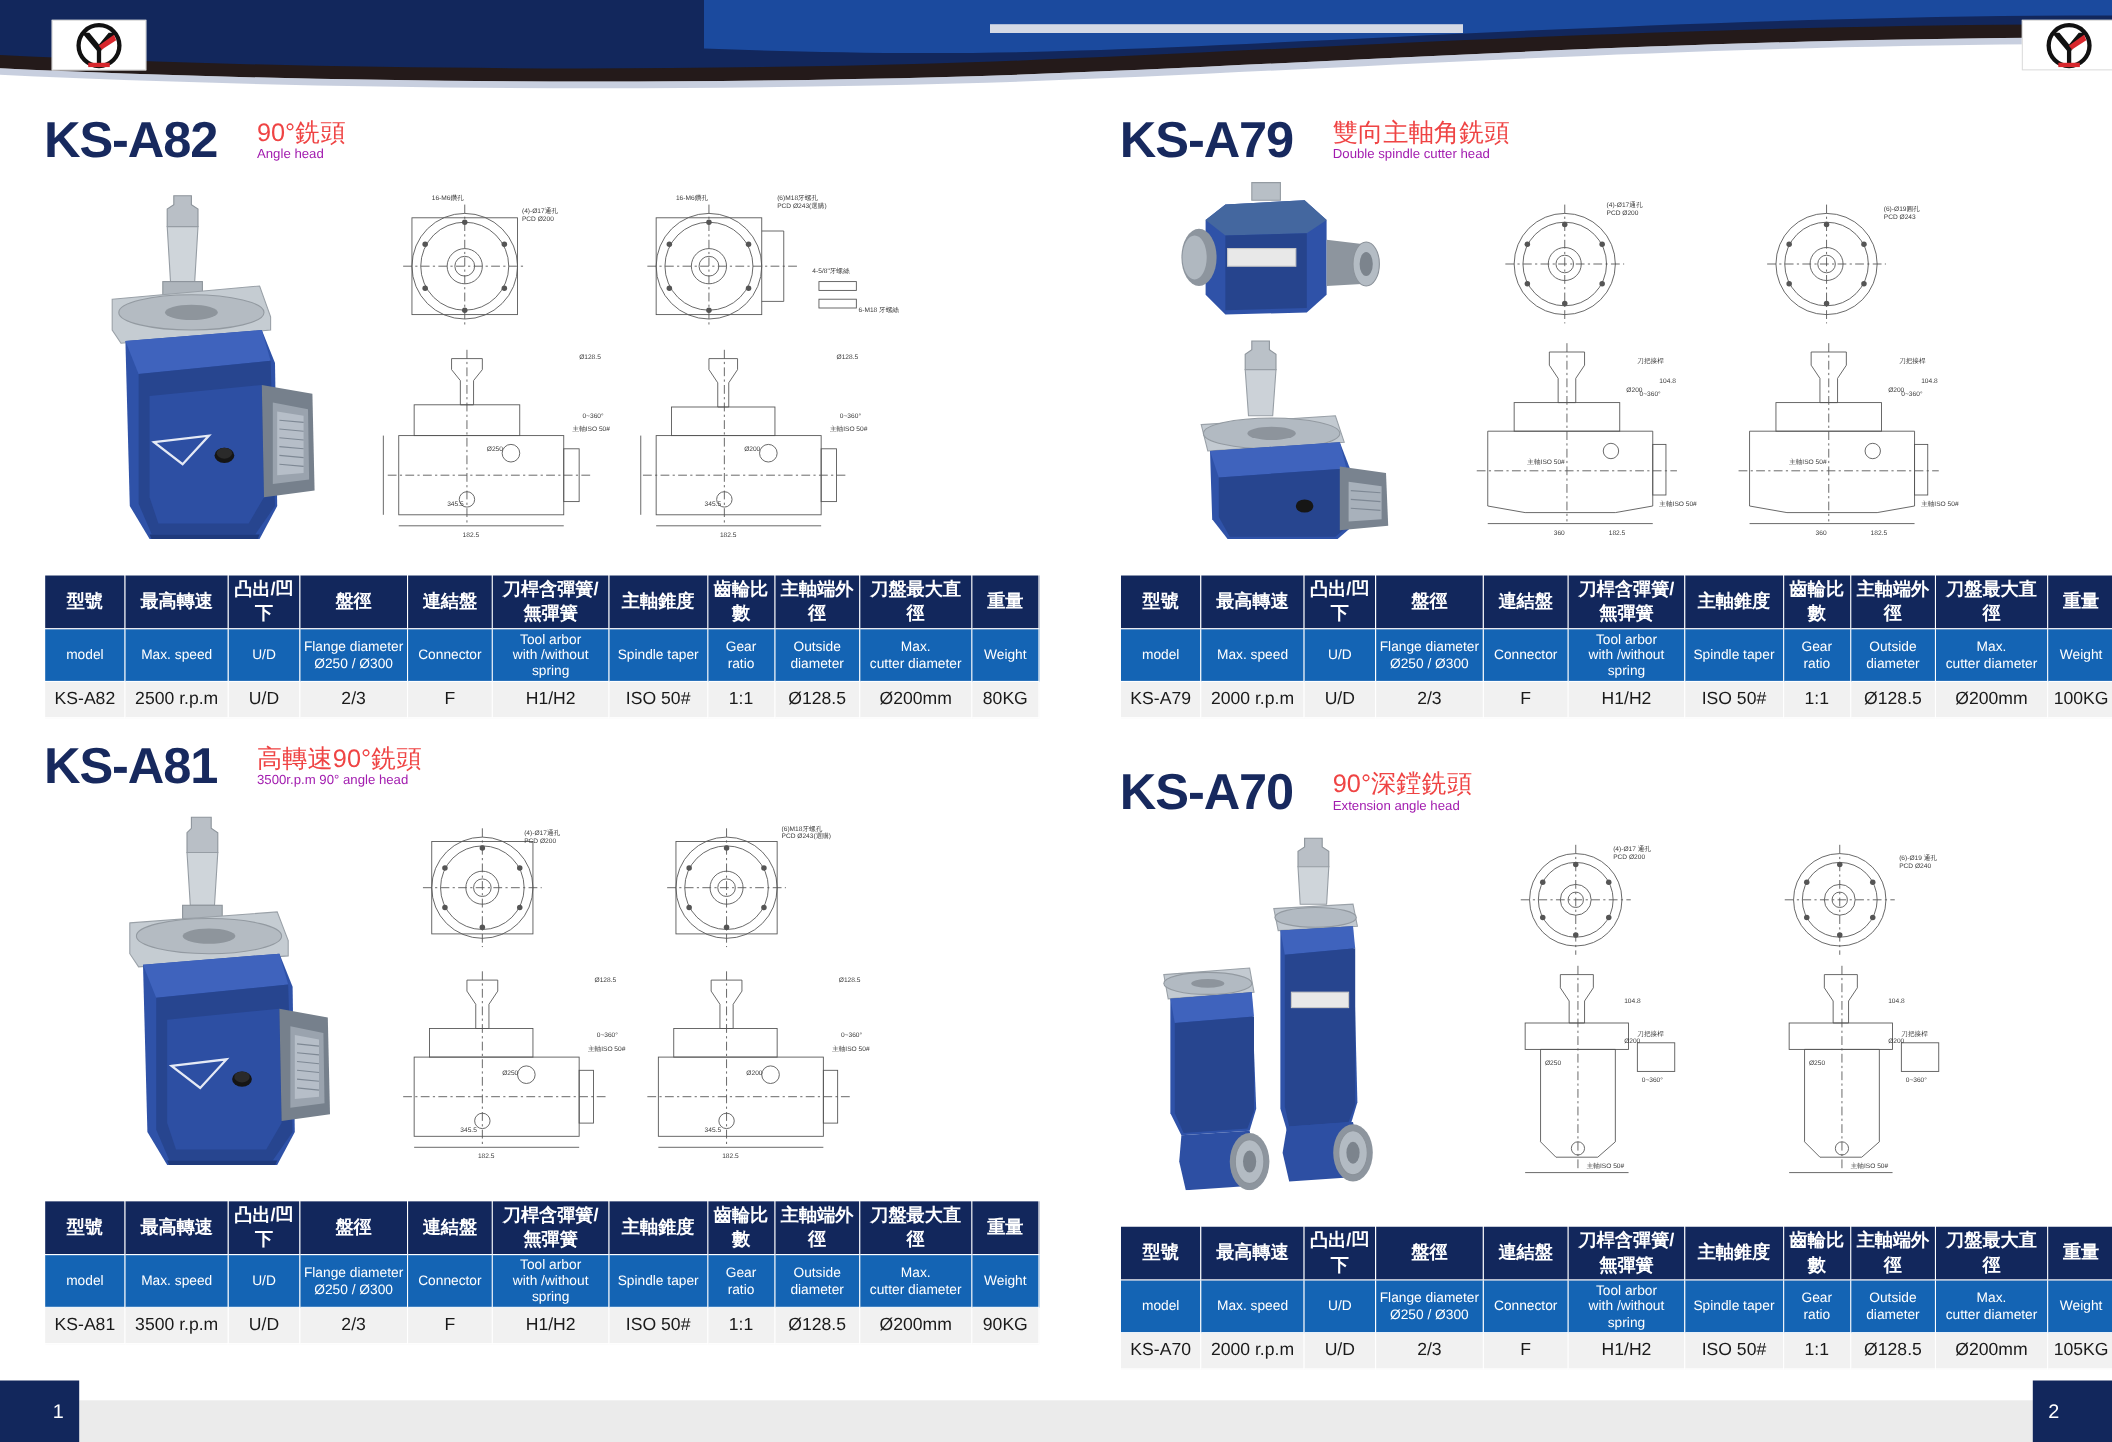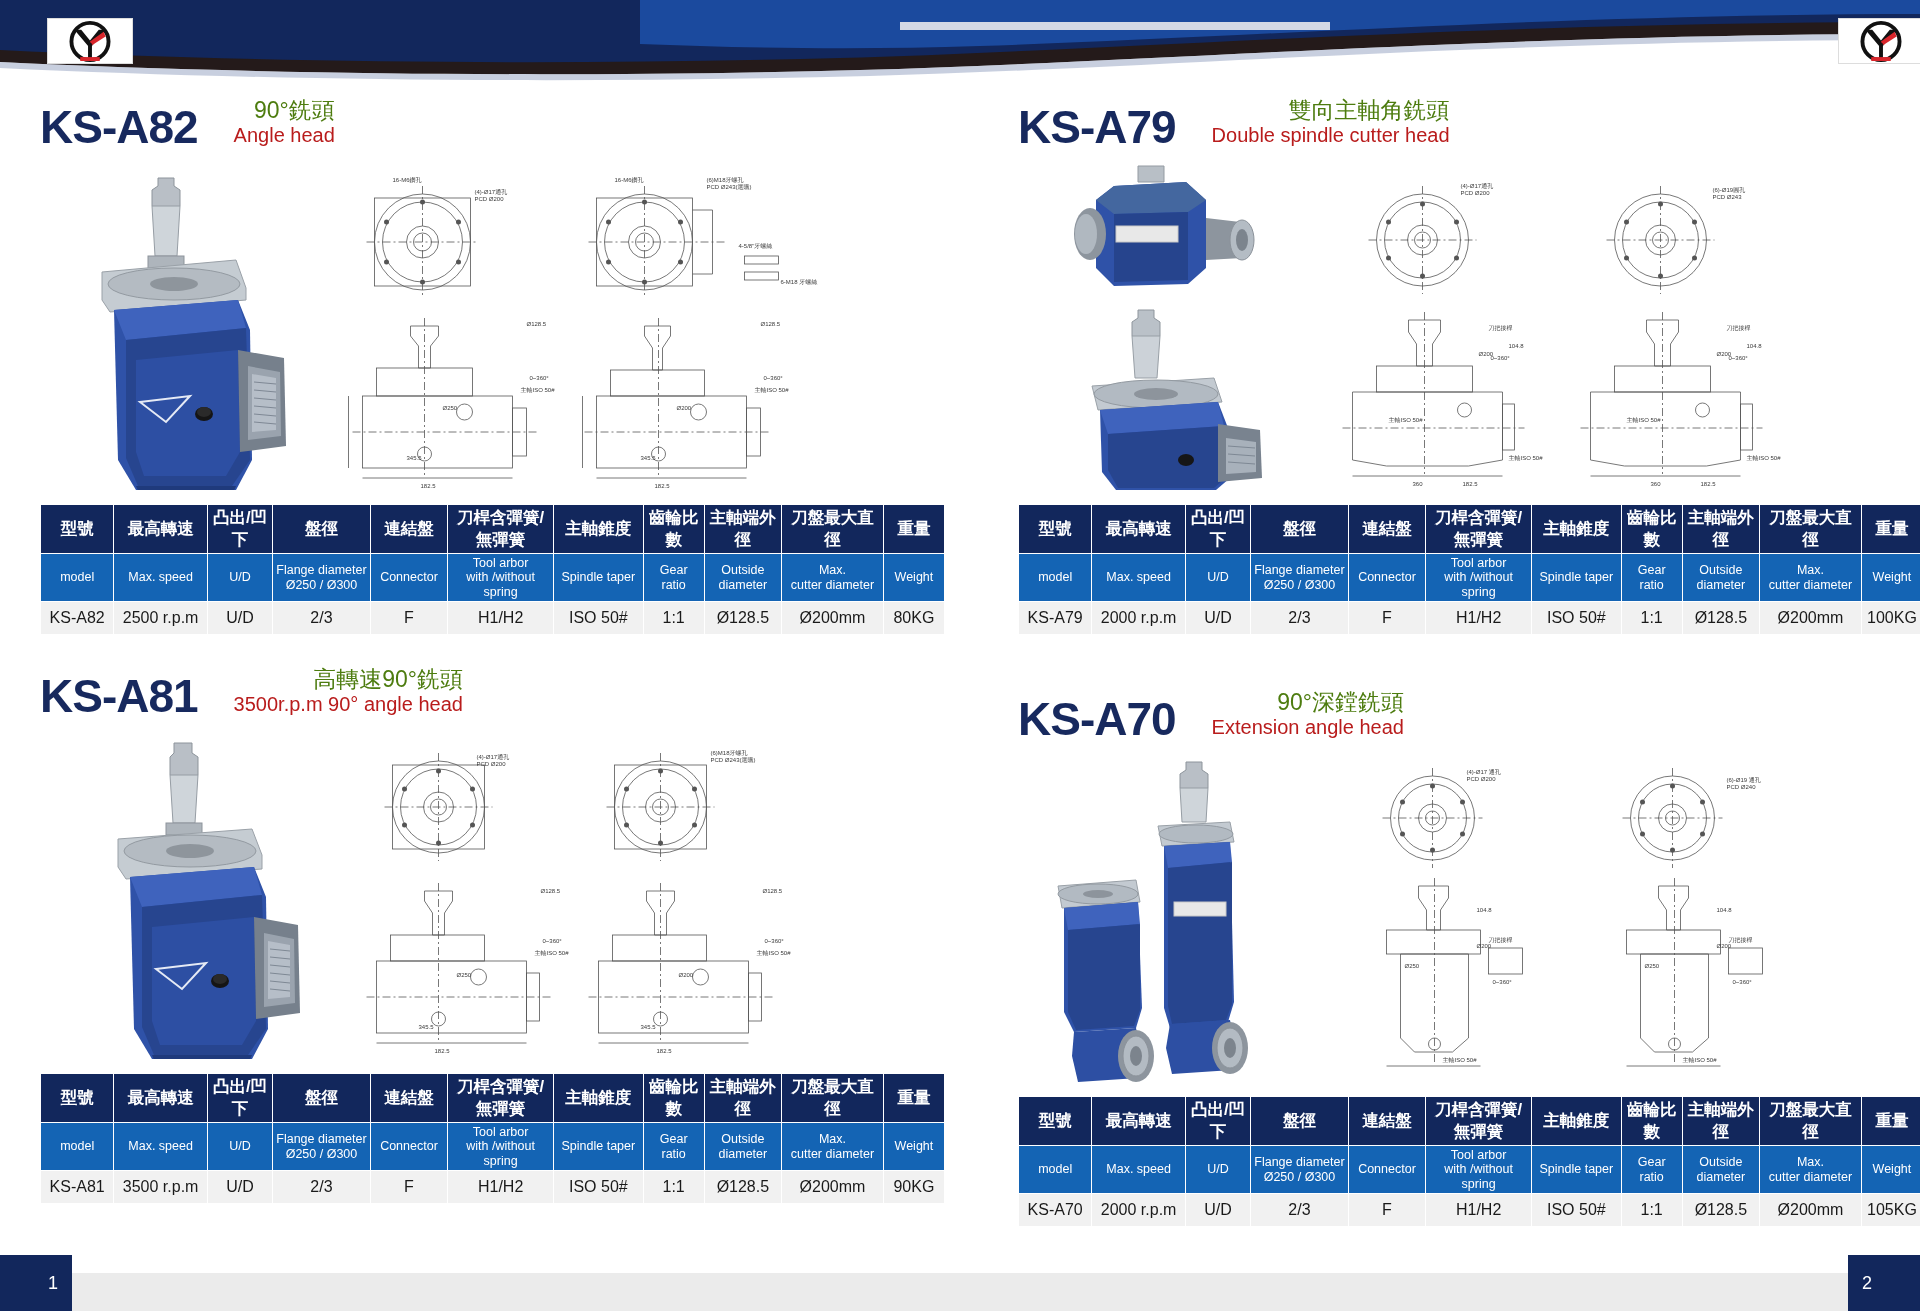--- a/index.html
+++ b/index.html
@@ -26,31 +26,31 @@
   .p-tr { left:1018px; top:90px; width:905px; }
   .p-bl { left:40px;  top:659px; width:905px; }
   .p-br { left:1018px; top:682px; width:905px; }
 
   .head-row { display:flex; align-items:flex-end; gap:36px; height:60px; }
   .model-code {
     font-size:46px; font-weight:bold; color:#17295e; letter-spacing:-1px;
     line-height:1; white-space:nowrap;
   }
   .name-wrap { padding-bottom:2px; }
-  .name-cn { font-size:23px; color:#4d7c0f; line-height:1.15; white-space:nowrap;text-align:right; }
-  .name-en { font-size:20px; color:#b91c1c; line-height:1.25; white-space:nowrap; }
+  .name-cn { font-size:23px; color:#ef4444; line-height:1.15; white-space:nowrap; }
+  .name-en { font-size:12px; color:#a21caf; line-height:1.25; white-space:nowrap; }
 
   
   .figs { position:relative; height:330px; margin-top:10px; display:flex; gap:6px; }
   .photo { position:relative; width:268px; height:330px; }
   .draw  { position:relative; flex:1; height:330px; }
   .draw svg, .photo svg { display:block; width:100%; height:100%; }
 
   
-  table.spec { border-collapse:collapse; width:100%; margin-top:14px;
+  table.spec { border-collapse:collapse; width:100%; margin-top:32px;
                table-layout:fixed; }
   table.spec th, table.spec td {
     border:1px solid #ffffff; text-align:center; vertical-align:middle;
   }
   tr.r-cn th {
     background:#12275c; color:#ffffff; font-size:16.5px; font-weight:bold;
     height:30px; padding:2px 1px; letter-spacing:0px;
   }
   tr.r-en th {
     background:#1464b4; color:#ffffff; font-size:12.5px; font-weight:normal;

